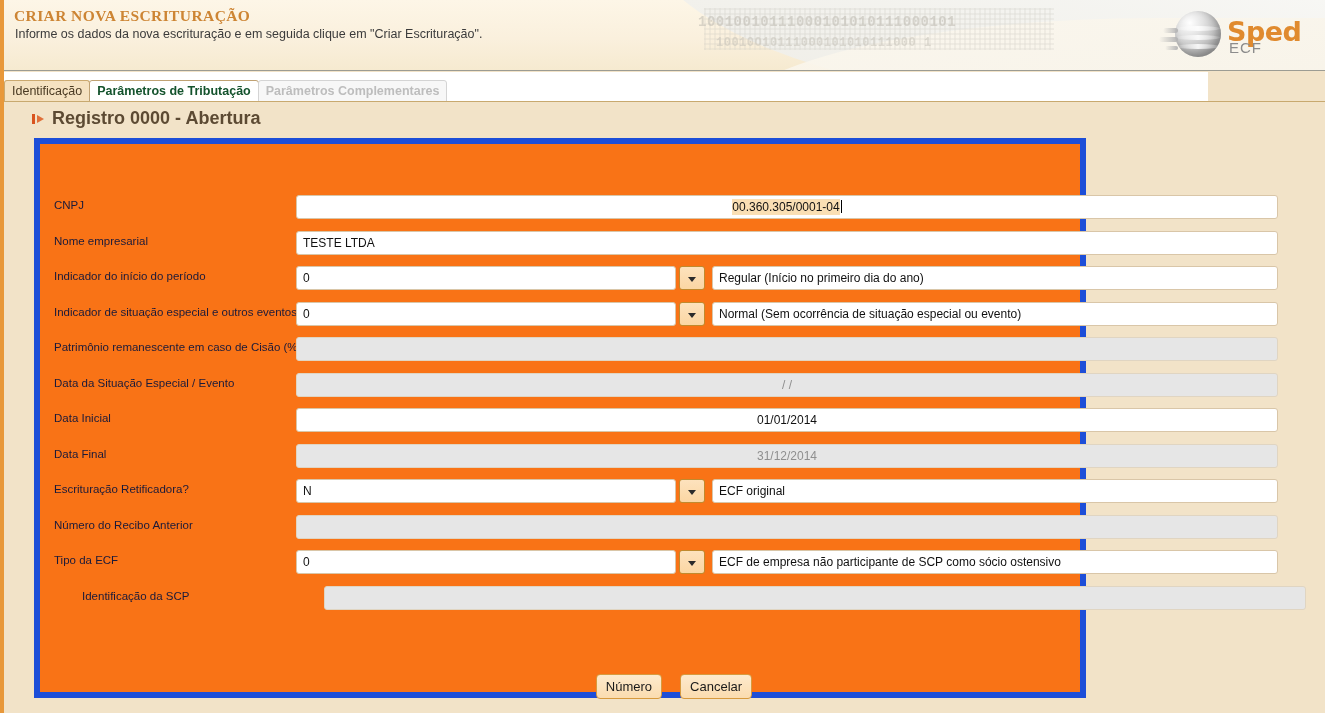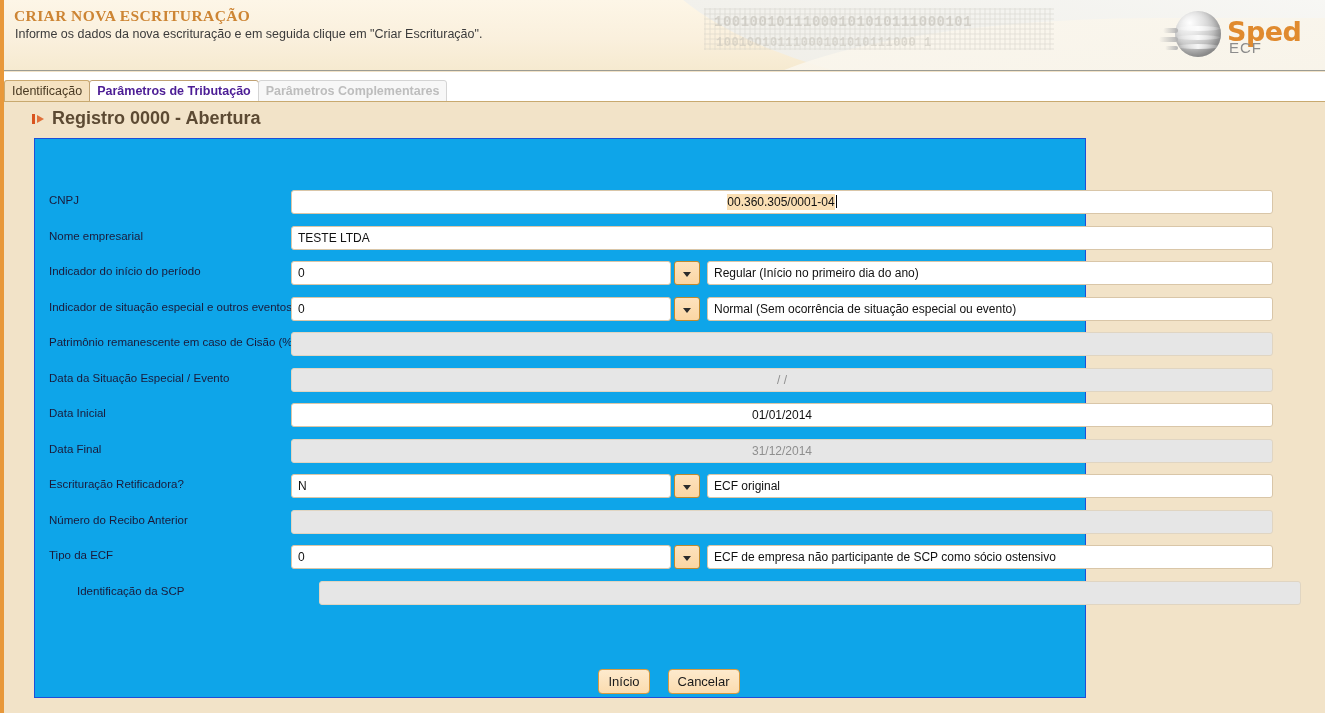--- a/index.html
+++ b/index.html
@@ -51,21 +51,21 @@
     opacity: .55;
   }
   .binary-line {
     position: absolute;
     font-family: "Liberation Mono", monospace;
     font-weight: bold;
     letter-spacing: .5px;
     color: rgba(190,186,176,.55);
     white-space: nowrap;
   }
-  #binary-top { left: 694px; top: 14px; font-size: 14px; margin-left: 16px; }
+  #binary-top { left: 694px; top: 14px; font-size: 14px; }
   #binary-bottom { left: 712px; top: 36px; font-size: 12px; color: rgba(196,192,182,.5); }
 
   #header-title {
     position: absolute; left: 10px; top: 7px;
     font-family: "Liberation Serif", serif;
     font-weight: bold;
     font-size: 15.5px;
     letter-spacing: .4px;
     color: #cd8534;
   }
@@ -116,21 +116,21 @@
     position: absolute; left: 54px; top: 31px;
     font-family: Liberation Sans, sans-serif;
     font-size: 15px; font-weight: normal;
     color: #8c8c8c;
     letter-spacing: 1px;
   }
 
   
   #tabstrip {
     position: absolute; left: 0; top: 72px;
-    width: 1321px; height: 30px;
+    width: 1204px; height: 30px;
     background: #ffffff;
   }
   #tab-row {
     position: absolute; left: 0; top: 8px;
     display: flex; align-items: flex-end;
   }
   .tab {
     height: 22px;
     line-height: 20px;
     padding: 0 7px;
@@ -142,21 +142,21 @@
   }
   .tab.active {
     background: #f5e2c1;
     color: #4a3a22;
     border-color: #cba96f;
     border-bottom-color: #f5e2c1;
     font-weight: normal;
   }
   .tab.normal {
     background: #ffffff;
-    color: #4c1d95;
+    color: #14532d;
     font-weight: bold;
     border-color: #c0a273;
   }
   .tab.disabled {
     background: #f7f7f7;
     color: #bdbdbd;
     border-color: #d4d4d4;
     font-weight: bold;
   }
   #tab-underline {
@@ -192,22 +192,22 @@
   #section-title {
     font-size: 18px;
     font-weight: bold;
     color: #5c4a33;
   }
 
   
   #panel {
     position: absolute; left: 30px; top: 138px;
     width: 1052px; height: 560px;
-    background: #0ea5e9;
-    border: 1px solid #1d4ed8;
+    background: #f97316;
+    border: 6px solid #1d4ed8;
   }
 
   
   #form {
     position: absolute; left: 0; top: 0;
     width: 1268px;
   }
   .row {
     position: absolute;
     left: 0;
@@ -409,19 +409,19 @@
           <div class="dropdown-btn"></div>
           <div class="field desc">ECF de empresa não participante de SCP como sócio ostensivo</div>
         </div>
         <div class="row" style="top: 441.5px; margin-left: 28px;">
           <div class="row-label">Identificação da SCP</div>
           <div class="field wide disabled"></div>
         </div>
       </div>
 
     <div id="button-bar">
-      <button class="btn">Início</button>
+      <button class="btn">Número</button>
       <button class="btn">Cancelar</button>
     </div>
   </div>
 
   <div id="footer-strip"></div>
 </div>
 
 </body></html>

